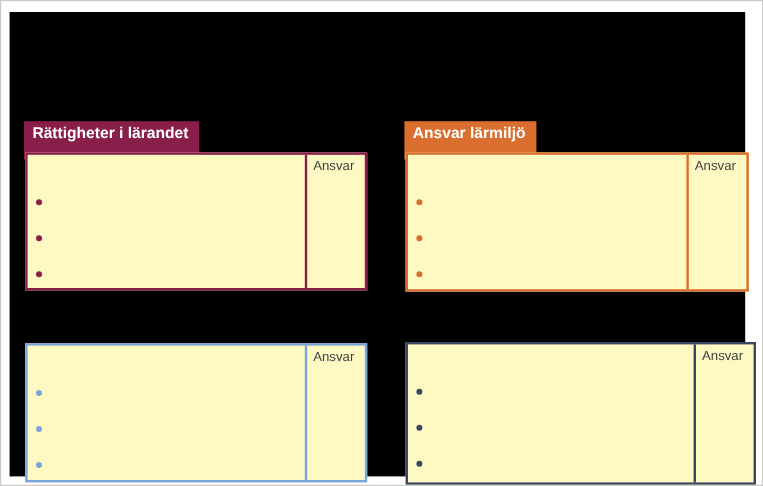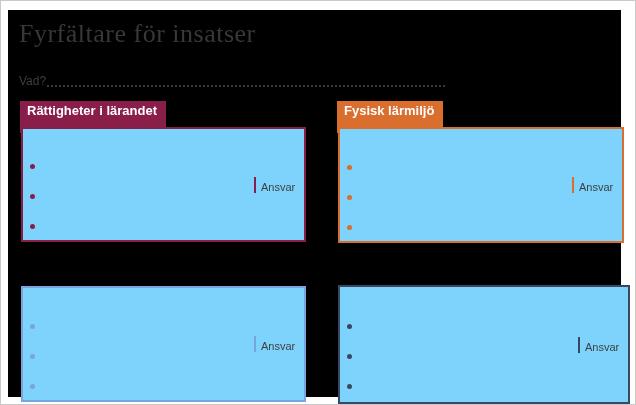--- a/index.html
+++ b/index.html
@@ -35,21 +35,21 @@
   .q-pedagogisk{left:329px;top:249px;width:293px;height:145px;}
   .badge{
     position:absolute;left:0;top:0;display:inline-block;
     background:var(--qc);color:#ffffff;
     font-size:13px;font-weight:bold;line-height:13px;
     padding:3px 9px 16px 7px;white-space:nowrap;
   }
   .box{
     position:absolute;left:1px;right:0;bottom:0;
     border:2px solid var(--qc);box-sizing:border-box;
-    display:flex;background:#7dd3fc;align-items:center;
+    display:flex;background:#fef9c3;
   }
   .q-rattigheter .box,.q-social .box{top:26px;}
   .q-fysisk .box{top:27px;}
   .q-pedagogisk .box{top:26px;}
   .content{flex:1;position:relative;}
   .bullets{
     list-style:none;margin:0;padding:24px 0 0 5px;
   }
   .bullets li{height:30px;display:flex;align-items:center;}
   .dot{
@@ -63,26 +63,21 @@
   .ansvar-label{
     font-size:11px;color:#3f3f3f;line-height:12px;
   }
 </style>
 </head>
 <body>
 
 <div class="page">
   <div class="canvas">
 
-    <div class="slide-title">Fyrfältare för insatser</div>
 
-    <div class="vad-row">
-      <span class="vad-label">Vad?</span>
-      <span class="vad-leader"></span>
-    </div>
 
     <section class="quadrant q-rattigheter" style="--qc: #8A1E4A;">
       <div class="badge">Rättigheter i lärandet</div>
       <div class="box">
         <div class="content">
           <ul class="bullets">
               <li>
                 <span class="dot"></span>
               </li>
               <li>
@@ -93,21 +88,21 @@
               </li>
             </ul>
         </div>
         <div class="ansvar-col">
           <div class="ansvar-label">Ansvar</div>
         </div>
       </div>
     </section>
 
     <section class="quadrant q-social" style="--qc: #D96E2E;">
-      <div class="badge">Fysisk lärmiljö</div>
+      <div class="badge">Ansvar lärmiljö</div>
       <div class="box">
         <div class="content">
           <ul class="bullets">
               <li>
                 <span class="dot"></span>
               </li>
               <li>
                 <span class="dot"></span>
               </li>
               <li>

